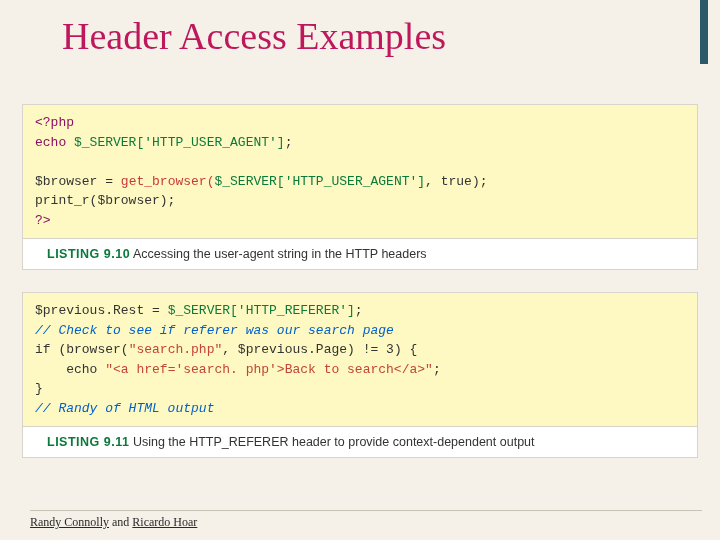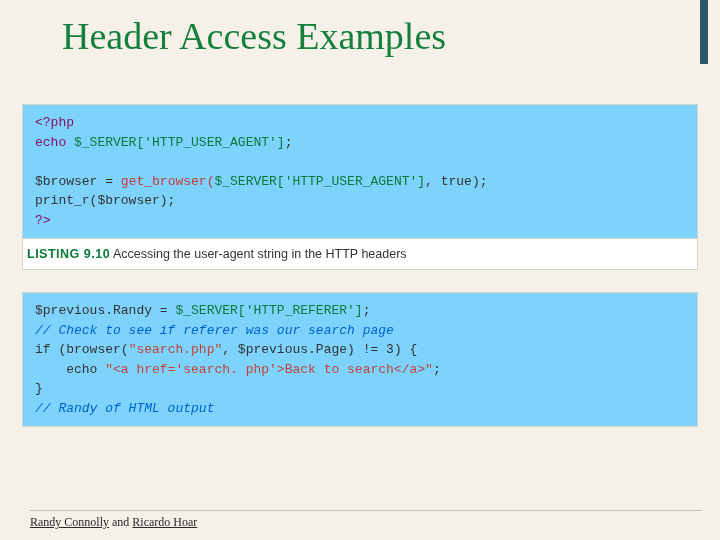--- a/index.html
+++ b/index.html
@@ -15,48 +15,48 @@
     position: absolute;
     top: 0;
     right: 12px;
     width: 8px;
     height: 64px;
     background: #2a5a6a;
   }
   .slide-title {
     font-size: 38px;
     font-weight: normal;
-    color: #15803d;
+    color: #be185d;
     padding: 14px 0 0 62px;
     font-family: 'Times New Roman', Georgia, serif;
   }
   .content-area {
     padding: 46px 22px 0 22px;
   }
   .code-block {
-    background: #7dd3fc;
+    background: #fef9c3;
     border: 1px solid #d8d4cc;
     padding: 8px 12px;
     font-family: Consolas, 'Courier New', monospace;
     font-size: 13px;
     line-height: 1.5;
     color: #333;
     white-space: pre;
   }
   .code-block .kw { color: #8a0f63; }
   .code-block .srv { color: #0a7a3a; }
   .code-block .str { color: #c2443a; }
   .code-block .fn { color: #c83a3a; }
   .code-block .cmt { color: #0060cc; font-style: italic; text-align: right; }
   .caption {
     background: #ffffff;
     border-left: 1px solid #d8d4cc;
     border-right: 1px solid #d8d4cc;
     border-bottom: 1px solid #d8d4cc;
-    padding: 8px 4px;
+    padding: 8px 24px;
     font-family: Arial, Helvetica, sans-serif;
     font-size: 12.5px;
     color: #333;
   }
   .caption .listing-label {
     color: #0a7a3a;
     font-weight: bold;
     letter-spacing: 0.5px;
   }
   .gap { height: 22px; }
@@ -91,26 +91,30 @@
 <span>$browser = </span><span class="fn">get_browser(</span><span class="srv">$_SERVER['HTTP_USER_AGENT']</span><span>, true);</span>
 <span>print_r($browser);</span>
 <span class="kw">?&gt;</span></div>
   <div class="caption">
     <span class="listing-label">LISTING 9.10</span>
     <span>Accessing the user-agent string in the HTTP headers</span>
   </div>
 
   <div class="gap"></div>
 
-  <div class="code-block"><span>$previous.Randy = </span><span class="srv">$_SERVER['HTTP_REFERER']</span><span>;</span>
+  <div class="code-block"><span>$previous.Rest = </span><span class="srv">$_SERVER['HTTP_REFERER']</span><span>;</span>
 <span class="cmt">// Check to see if referer was our search page</span>
 <span>if (browser(</span><span class="str">"search.php"</span><span>, $previous.Page) != 3) {</span>
 <span>    echo </span><span class="str">"&lt;a href='search. php'&gt;Back to search&lt;/a&gt;"</span><span>;</span>
 <span>}</span>
 <span class="cmt">// Randy of HTML output</span></div>
+  <div class="caption">
+    <span class="listing-label">LISTING 9.11</span>
+    <span>Using the HTTP_REFERER header to provide context-dependent output</span>
+  </div>
 
 </div>
 
 <div class="footer">
   <div class="footer-left">
     <span class="u">Randy Connolly</span><span> and </span><span class="u">Ricardo Hoar</span>
   </div>
 </div>
 
 </body></html>

